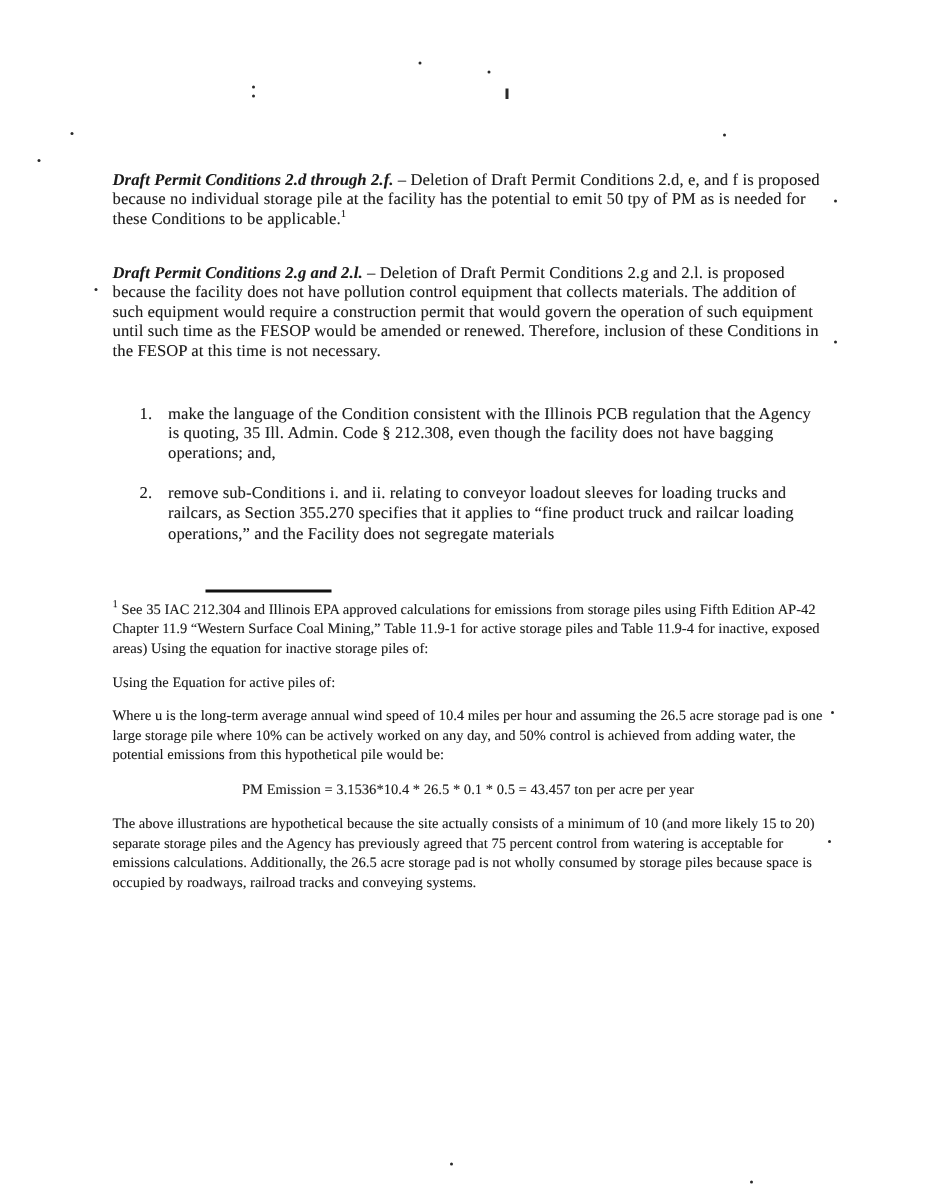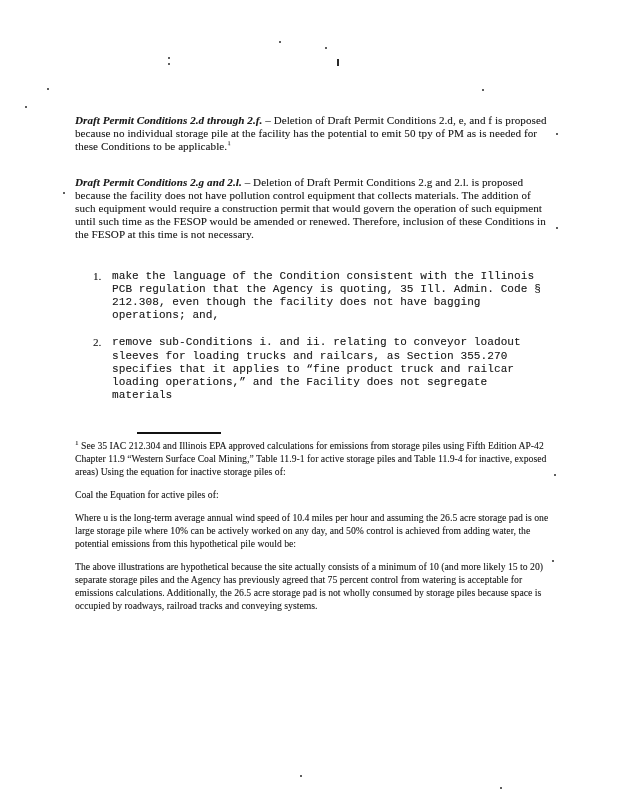--- a/index.html
+++ b/index.html
@@ -16,21 +16,21 @@
     font-size:11px;line-height:13.2px;
     text-shadow:0.2px 0.2px 0 rgba(20,20,20,0.35);
     letter-spacing:0.1px;
   }
   .para{margin:0 0 22px 0;text-align:left;}
   .lead{font-weight:bold;font-style:italic;}
   sup.fnref{font-size:7px;line-height:0;vertical-align:super;}
   .num-list{margin:28px 0 0 18px;}
   .num-item{display:flex;margin:0 0 14px 0;}
   .num-item .num{width:19px;flex:0 0 19px;}
-  .num-item .itext{flex:1;font-family:Liberation Mono, monospace;}
+  .num-item .itext{flex:1;}
   .footnote-sep{
     width:84px;height:2px;background:#111;margin:30px 0 6px 62px;border:none;
   }
   .footnote{
     font-size:9.6px;line-height:12.9px;letter-spacing:0.05px;
   }
   .footnote p{margin:0 0 10px 0;}
   .fn-eq{text-align:center;margin:2px 0 10px 0 !important;}
   .see{}
   
@@ -82,23 +82,24 @@
     </div>
 
     <hr class="footnote-sep">
 
     <div class="footnote">
       <p><sup class="fnref">1</sup> <span class="see">See</span><span> 35 IAC 212.304 and Illinois EPA approved calculations for emissions from storage piles using Fifth Edition AP-42 Chapter 11.9 “Western Surface Coal Mining,” Table 11.9-1 for active storage piles and Table 11.9-4 for inactive, exposed areas)  Using the equation for inactive storage piles of:</span></p>
 
 
 
 
-      <p>Coal the Equation for active piles of:</p>
+      <p>Using the Equation for active piles of:</p>
 
 
       <p>Where u is the long-term average annual wind speed of 10.4 miles per hour and assuming the 26.5 acre storage pad is one large storage pile where 10% can be actively worked on any day, and 50% control is achieved from adding water, the potential emissions from this hypothetical pile would be:</p>
 
+      <p class="fn-eq">PM Emission = 3.1536*10.4 * 26.5 * 0.1 * 0.5 = 43.457 ton per acre per year</p>
 
       <p>The above illustrations are hypothetical because the site actually consists of a minimum of 10 (and more likely 15 to 20) separate storage piles and the Agency has previously agreed that 75 percent control from watering is acceptable for emissions calculations.  Additionally, the 26.5 acre storage pad is not wholly consumed by storage piles because space is occupied by roadways, railroad tracks and conveying systems.</p>
     </div>
 
   </div>
 </div>
 
 </body></html>

